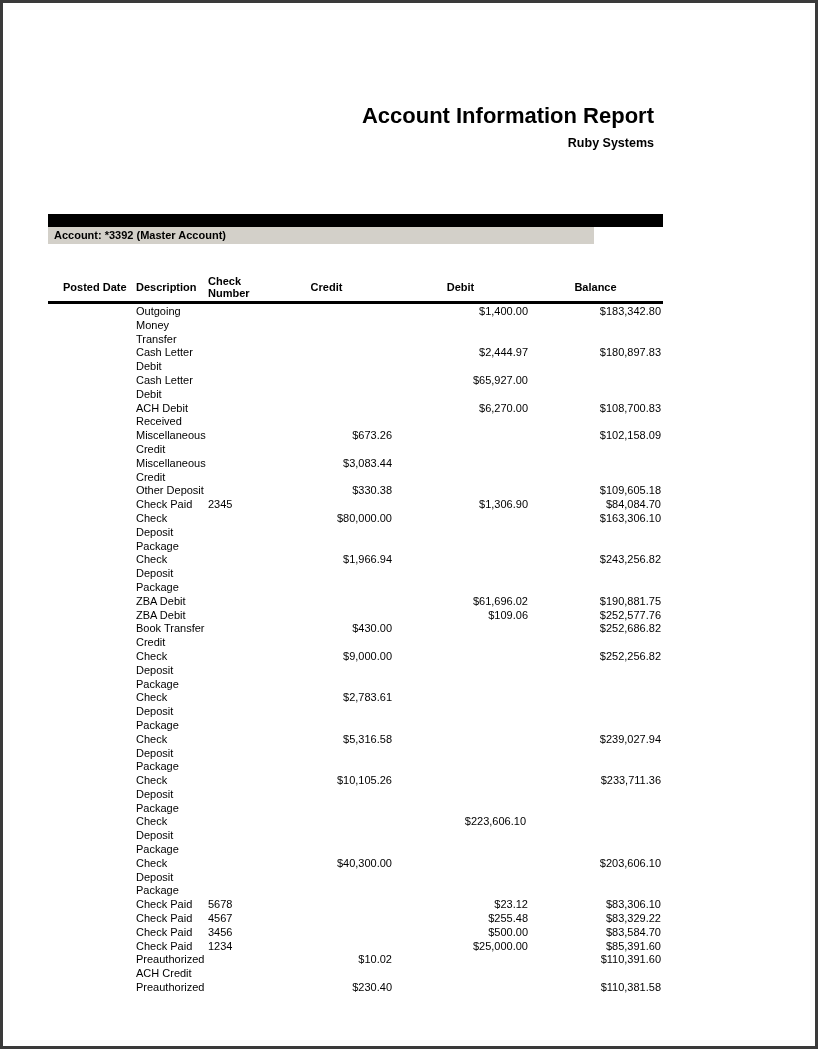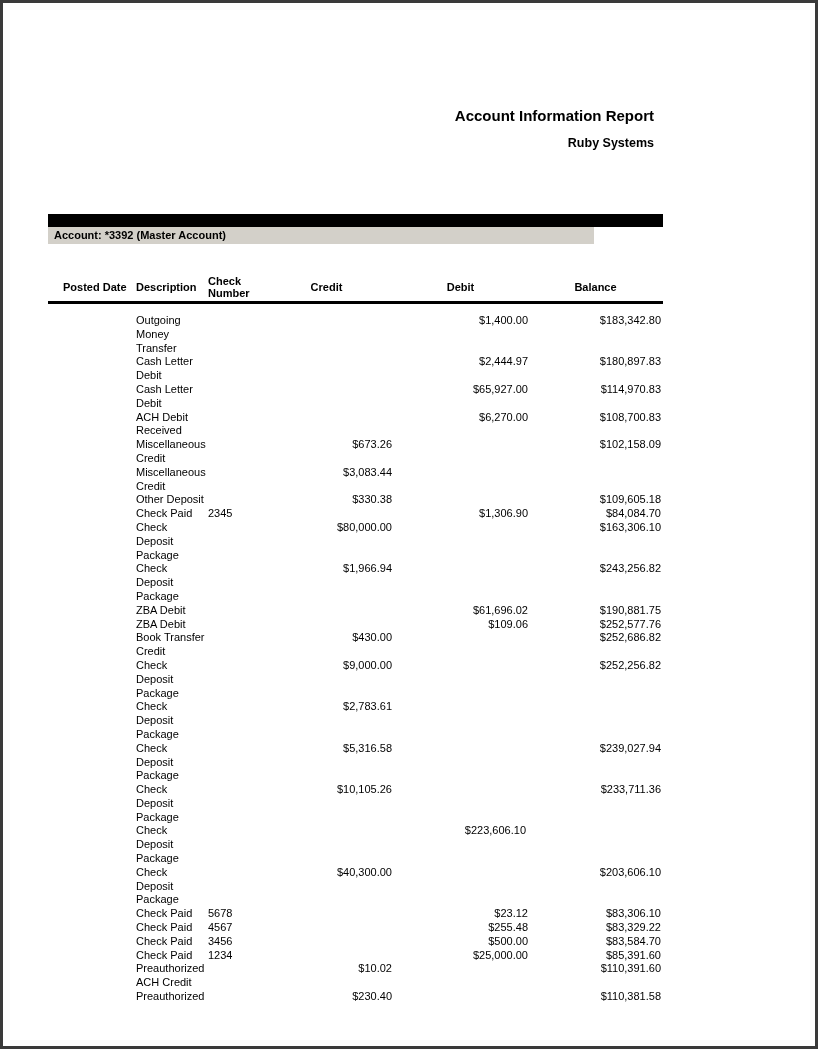--- a/index.html
+++ b/index.html
@@ -17,21 +17,21 @@
     border: 3px solid var(--page-border, #3a3a3a);
     overflow: hidden;
   }
   .title-block {
     position: absolute;
     top: 103px;
     right: 161px;
     text-align: right;
   }
   .report-title {
-    font-size: 15px;
+    font-size: 22px;
     font-weight: bold;
     line-height: 20px;
     letter-spacing: 0;
   }
   .report-subtitle {
     font-size: 12.5px;
     font-weight: bold;
     line-height: 15px;
     margin-top: 10px;
   }
@@ -66,21 +66,21 @@
     display: grid;
     grid-template-columns: 88px 72px 52px 133px 135px 135px;
     align-items: center;
     height: 31px;
     border-bottom: 3px solid var(--header-rule, #000000);
     font-weight: bold;
     line-height: 12px;
   }
   .th-posted { padding-left: 15px; }
   .th-credit, .th-debit, .th-balance { text-align: center; }
-  .tbody { padding-top: 10px; }
+  .tbody { padding-top: 1px; }
   .tr {
     display: grid;
     grid-template-columns: 88px 72px 52px 133px 135px 135px;
     line-height: 13.8px;
   }
   .td-desc { white-space: pre-line; }
   .td-credit, .td-debit, .td-balance { text-align: right; }
   .td-credit { padding-right: 1px; }
   .td-balance { padding-right: 2px; }
 </style>
@@ -130,21 +130,20 @@
         <div class="td td-debit">$2,444.97</div>
         <div class="td td-balance">$180,897.83</div>
       </div>
         <div class="tr">
         <div class="td td-posted"></div>
         <div class="td td-desc">Cash Letter
 Debit</div>
         <div class="td td-check"></div>
         <div class="td td-credit"></div>
         <div class="td td-debit">$65,927.00</div>
-        <div class="td td-balance">$114,970.83</div>
       </div>
         <div class="tr">
         <div class="td td-posted"></div>
         <div class="td td-desc">ACH Debit
 Received</div>
         <div class="td td-check"></div>
         <div class="td td-credit"></div>
         <div class="td td-debit">$6,270.00</div>
         <div class="td td-balance">$108,700.83</div>
       </div>

